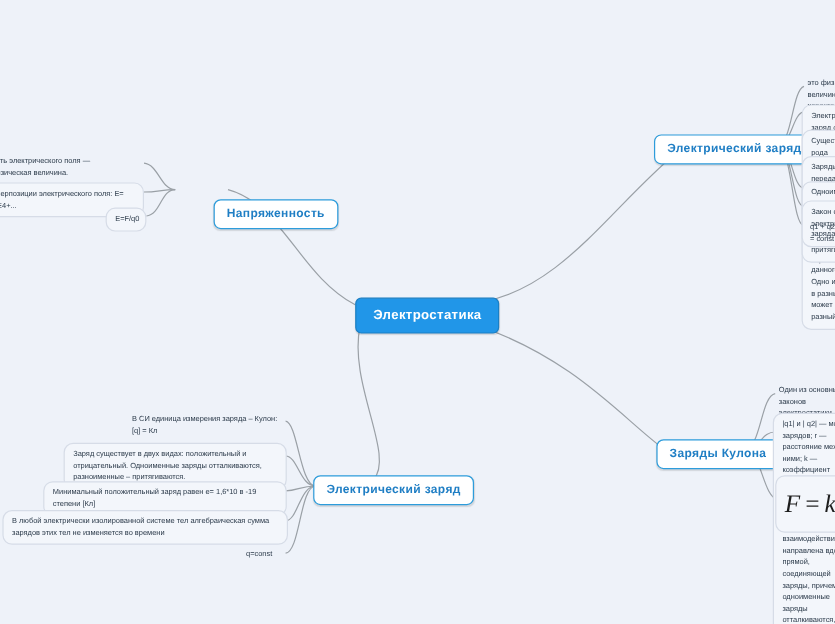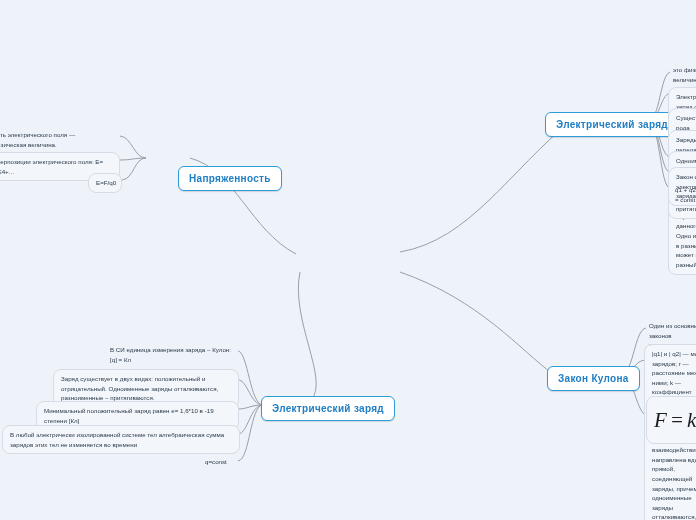--- a/index.html
+++ b/index.html
@@ -101,20 +101,23 @@
     <path d="M263,405 C250,405 248,380 238,380"></path>
     <path d="M263,405 C250,405 248,409 238,409"></path>
     <path d="M263,405 C250,405 248,434 238,434"></path>
     <path d="M263,405 C250,405 250,460 238,461"></path>
 
     <path d="M621,374 C634,374 634,330 646,328"></path>
     <path d="M621,374 C634,374 634,360 646,360"></path>
     <path d="M621,374 C634,374 636,415 648,416"></path>
   </svg>
 
+  <div class="node root" style="left:296px;top:248px;">
+    <span>Электростатика</span>
+  </div>
 
   <div class="node light" style="left:545px;top:112px;">
     <span>Электрический заряд</span>
   </div>
 
   <div class="leaf plain" style="left:670px;top:63px;width:70px;">
     <span>это физическая величина, характеризующая свойство частиц или тел вступать в электромагнитные силовые взаимодействия.</span>
   </div>
   <div class="leaf" style="left:668px;top:87px;width:72px;">
     <span>Электрический заряд обычно обозначается буквами q или Q.</span>
@@ -163,21 +166,21 @@
     <span>Минимальный положительный заряд равен e= 1,6*10 в -19 степени [Кл]</span>
   </div>
   <div class="leaf" style="left:2px;top:425px;width:238px;">
     <span>В любой электрически изолированной системе тел алгебраическая сумма зарядов этих тел не изменяется во времени</span>
   </div>
   <div class="leaf plain" style="left:202px;top:455px;width:40px;">
     <span>q=const</span>
   </div>
 
   <div class="node light" style="left:547px;top:366px;">
-    <span>Закон Кулона</span>
+    <span>Заряды Кулона</span>
   </div>
 
   <div class="leaf plain" style="left:646px;top:319px;width:74px;">
     <span>Один из основных законов электростатики, определяющий величину и направление силы взаимодействия между двумя неподвижными точечными зарядами.</span>
   </div>
   <div class="leaf" style="left:644px;top:344px;width:76px;">
     <span>|q1| и | q2| — модули зарядов; r — расстояние между ними; k — коэффициент пропорциональности; ε — диэлектрическая проницаемость среды; сила взаимодействия направлена вдоль прямой, соединяющей заряды, причем одноименные заряды отталкиваются, разноименные — притягиваются.</span>
   </div>
 
   <div class="leaf formula" style="left:646px;top:396px;width:92px;height:48px;display:flex;align-items:center;">

